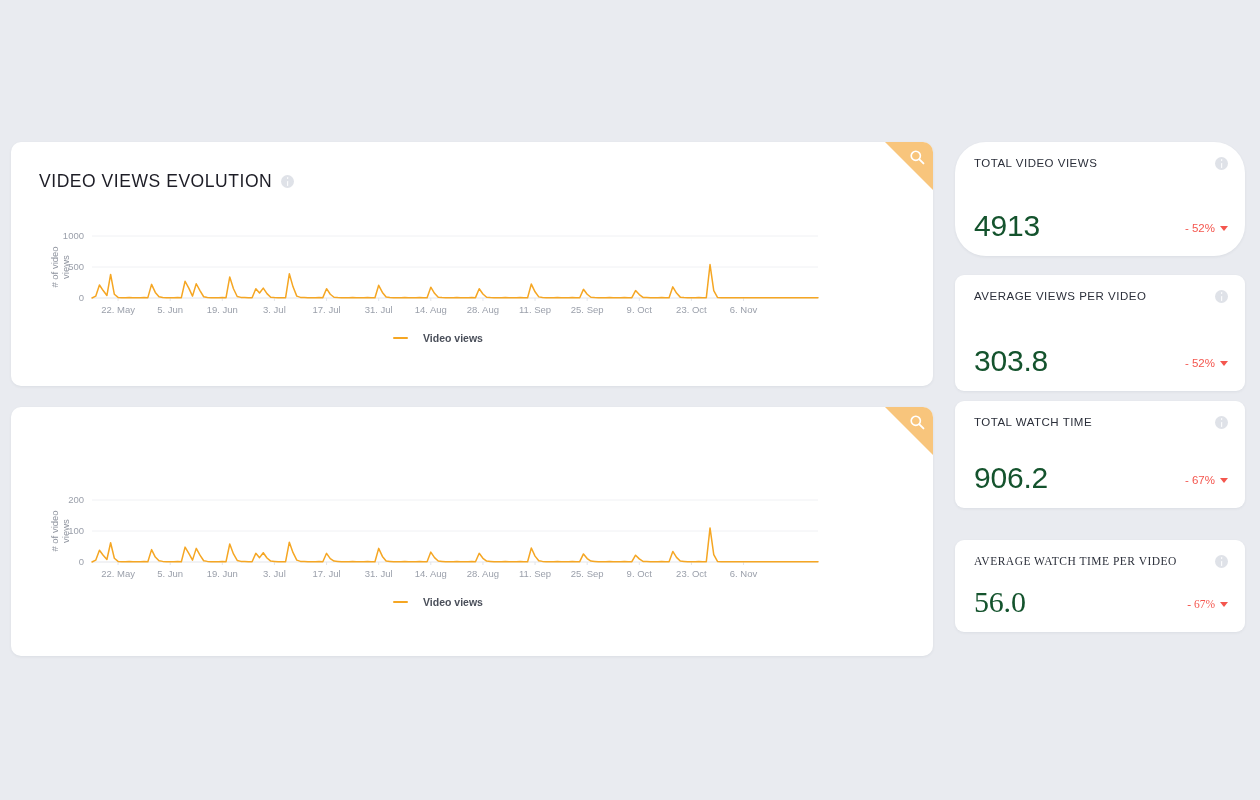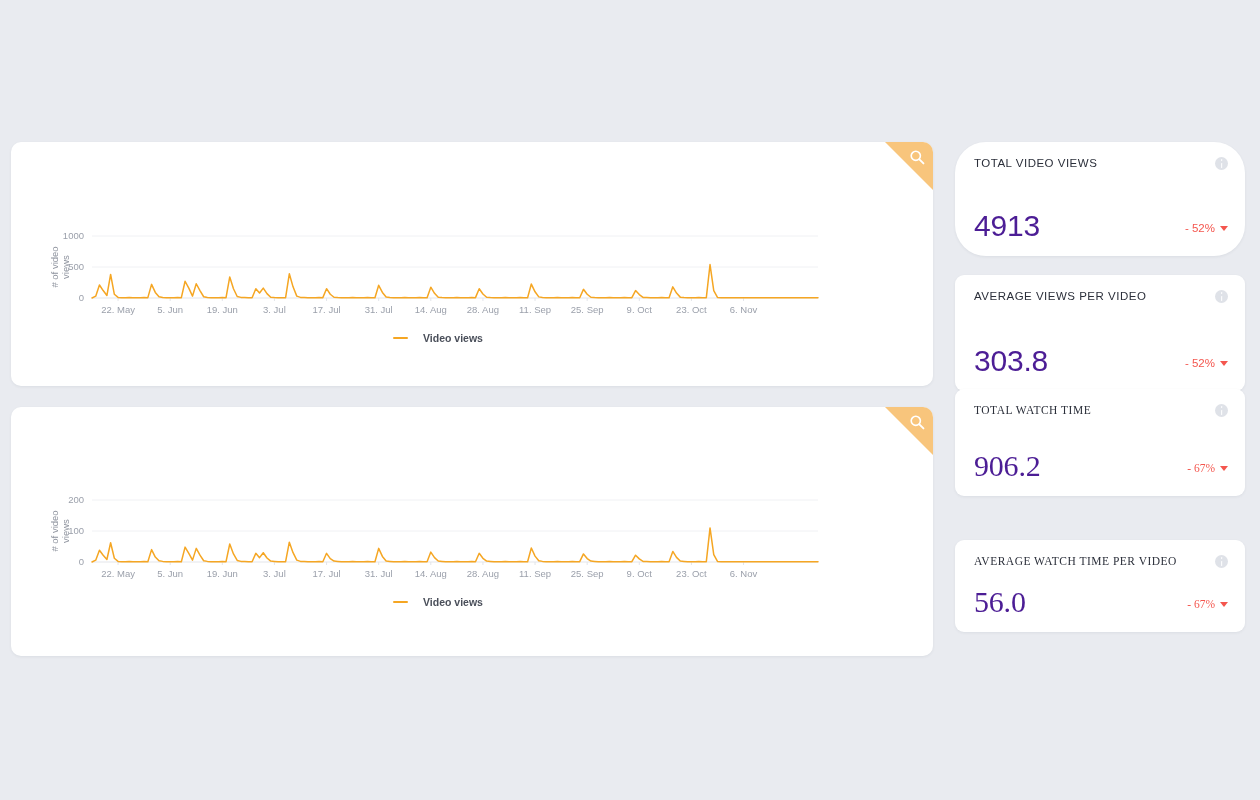--- a/index.html
+++ b/index.html
@@ -110,35 +110,35 @@
   
   .kpi-card {
     position: absolute;
     left: 955px; width: 290px;
     background: #ffffff;
     border-radius: 9px;
     box-shadow: 0 1px 3px rgba(40,50,70,0.07);
   }
   #kpi-card-0 { top: 142px; height: 114px; border-radius: 31px; }
   #kpi-card-1 { top: 275px; height: 116px; }
-  #kpi-card-2 { top: 389px; height: 107px; font-family: Liberation Serif, serif; }
+  #kpi-card-2 { top: 401px; height: 107px; }
   #kpi-card-3 { top: 540px; height: 92px; font-family: Liberation Serif, serif; }
 
   .kpi-label {
     position: absolute; left: 19px; top: 15px;
     font-size: 11.5px;
     letter-spacing: 0.5px;
     color: #2b2f3a;
     white-space: nowrap;
   }
   .kpi-info { position: absolute; right: 17px; top: 15px; }
   .kpi-value {
     position: absolute; left: 19px; bottom: 15px;
     font-size: 30px;
-    color: #4c1d95;
+    color: #14532d;
     letter-spacing: -0.2px;
     line-height: 1;
   }
   .kpi-delta {
     position: absolute; right: 17px; bottom: 22px;
     display: flex; align-items: center; gap: 5px;
     font-size: 11.5px;
     color: #f4564e;
     white-space: nowrap;
     cursor: pointer;
@@ -169,20 +169,24 @@
   <div class="chart-card" id="chart-card-2">
     <div class="corner-search">
       <div class="corner-tri"></div>
       <svg viewBox="0 0 20 20">
         <circle cx="8" cy="8" r="5.4" fill="none" stroke="#ffffff" stroke-width="1.9"></circle>
         <line x1="12.2" y1="12.2" x2="17" y2="17" stroke="#ffffff" stroke-width="2.2" stroke-linecap="round"></line>
       </svg>
     </div>
   </div>
 
+  <div class="chart-title-row" style="top:171px">
+    <div class="chart-title">VIDEO VIEWS EVOLUTION</div>
+    <span class="info-icon"></span>
+  </div>
 
   <svg class="plot-svg" id="plot-svg-1" width="790" height="92">
       <line x1="46" y1="70" x2="772" y2="70" class="axis-line"></line>
       <text x="38" y="73.4" class="axis-tick-label y">0</text>
       <line x1="46" y1="39" x2="772" y2="39" class="gridline"></line>
       <text x="38" y="42.4" class="axis-tick-label y">500</text>
       <line x1="46" y1="8" x2="772" y2="8" class="gridline"></line>
       <text x="38" y="11.4" class="axis-tick-label y">1000</text>
       <g transform="rotate(-90 14 39)">
         <text x="14" y="37" class="y-axis-title"># of video</text>

